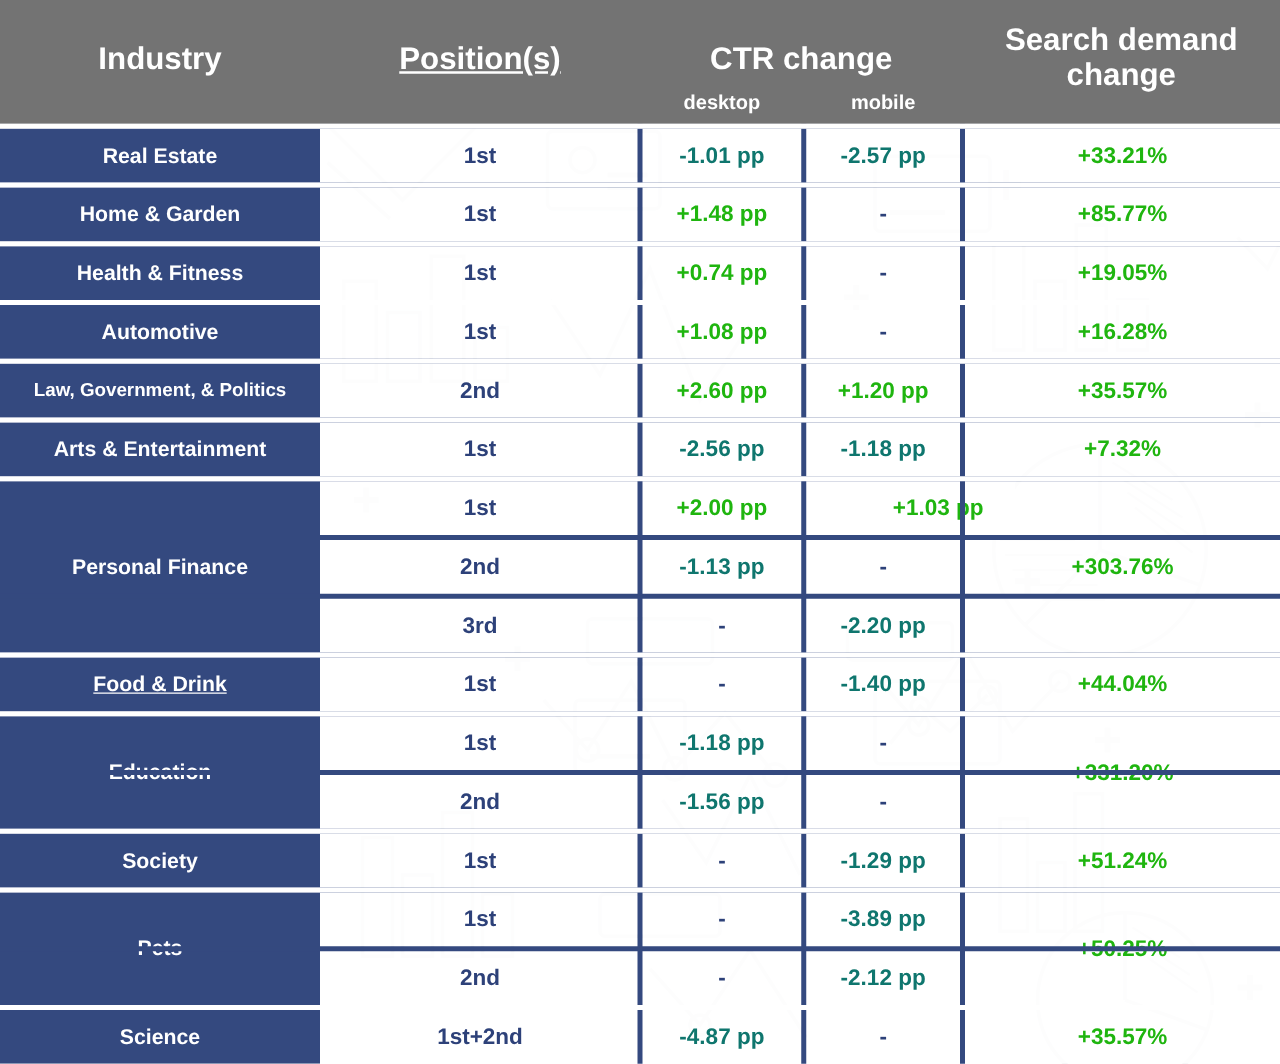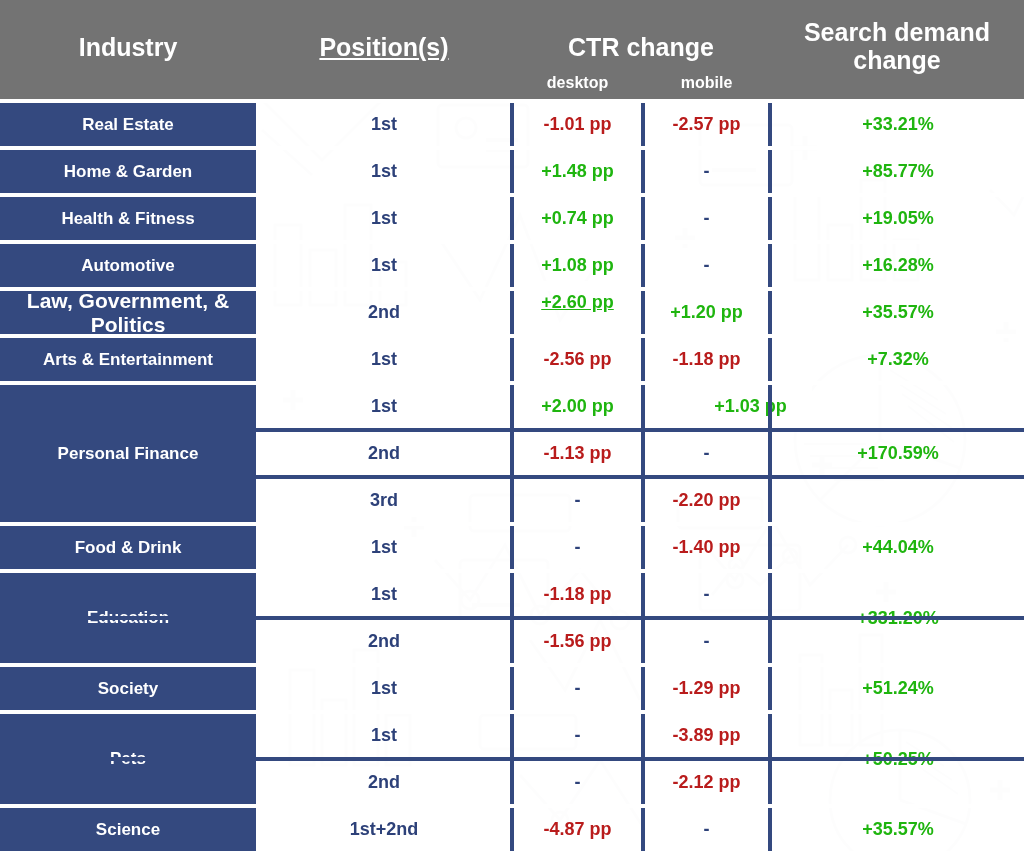--- a/index.html
+++ b/index.html
@@ -73,33 +73,33 @@
     text-align: center;
   }
   .cell-industry {
     background: #34497f;
     color: #ffffff;
     font-size: 17px;
     font-weight: bold;
     left: 0;
     width: 256px;
   }
-  .cell-industry.small { font-size: 21px; }
+  .cell-industry.small { font-size: 15px; }
   .cell-data {
     background: rgba(255,255,255,0.88);
     font-size: 18px;
     font-weight: bold;
   }
   .cell-position { left: 258px; width: 252px; color: #2d4179; }
   .cell-desktop  { left: 514px; width: 127px; }
   .cell-mobile   { left: 645px; width: 123px; }
   .cell-search   { left: 772px; width: 252px; }
 
   .pos  { color: #1fb50f; }
-  .neg  { color: #b91c1c; }
+  .neg  { color: #0f766e; }
   .dash { color: #2d4179; }
 
   
   .vrule {
     position: absolute;
     background: #34497f;
     z-index: 2;
   }
   .hrule {
     position: absolute;
@@ -264,51 +264,51 @@
     <div class="hrule" style="left: 0px; width: 1024px; top: 757px; height: 4px;"></div>
     <div class="hrule" style="left: 0px; width: 1024px; top: 804px; height: 4px;"></div>
     <div id="body-layer">
       <div class="cell cell-industry" style="top: 103px; height: 43px;">Real Estate</div>
       <div class="cell cell-industry" style="top: 150px; height: 43px;">Home &amp; Garden</div>
       <div class="cell cell-industry" style="top: 197px; height: 43px;">Health &amp; Fitness</div>
       <div class="cell cell-industry" style="top: 244px; height: 43px;">Automotive</div>
       <div class="cell cell-industry small" style="top: 291px; height: 43px;">Law, Government, &amp; Politics</div>
       <div class="cell cell-industry" style="top: 338px; height: 43px;">Arts &amp; Entertainment</div>
       <div class="cell cell-industry" style="top: 385px; height: 137px;">Personal Finance</div>
-      <div class="cell cell-industry" style="top: 526px; height: 43px;">Food &amp; Drink</div>
+      <div class="cell cell-industry" style="top: 526px; height: 43px; text-decoration: underline;">Food &amp; Drink</div>
       <div class="cell cell-industry" style="top: 573px; height: 90px;">Education</div>
       <div class="cell cell-industry" style="top: 667px; height: 43px;">Society</div>
       <div class="cell cell-industry" style="top: 714px; height: 90px;">Pets</div>
       <div class="cell cell-industry" style="top: 808px; height: 43px;">Science</div>
       <div class="cell cell-data cell-search pos" style="top: 103px; height: 43px;">+33.21%</div>
       <div class="cell cell-data cell-search pos" style="top: 150px; height: 43px;">+85.77%</div>
       <div class="cell cell-data cell-search pos" style="top: 197px; height: 43px;">+19.05%</div>
       <div class="cell cell-data cell-search pos" style="top: 244px; height: 43px;">+16.28%</div>
       <div class="cell cell-data cell-search pos" style="top: 291px; height: 43px;">+35.57%</div>
       <div class="cell cell-data cell-search pos" style="top: 338px; height: 43px;">+7.32%</div>
-      <div class="cell cell-data cell-search pos" style="top: 385px; height: 137px;">+170.59%</div>
+      <div class="cell cell-data cell-search pos" style="top: 385px; height: 137px;">+303.76%</div>
       <div class="cell cell-data cell-search pos" style="top: 526px; height: 43px;">+44.04%</div>
       <div class="cell cell-data cell-search pos" style="top: 573px; height: 90px;">+331.20%</div>
       <div class="cell cell-data cell-search pos" style="top: 667px; height: 43px;">+51.24%</div>
       <div class="cell cell-data cell-search pos" style="top: 714px; height: 90px;">+50.25%</div>
       <div class="cell cell-data cell-search pos" style="top: 808px; height: 43px;">+35.57%</div>
       <div class="cell cell-data cell-position" style="top: 103px; height: 43px;">1st</div>
       <div class="cell cell-data cell-desktop neg" style="top: 103px; height: 43px;">-1.01 pp</div>
       <div class="cell cell-data cell-mobile neg" style="top: 103px; height: 43px;">-2.57 pp</div>
       <div class="cell cell-data cell-position" style="top: 150px; height: 43px;">1st</div>
       <div class="cell cell-data cell-desktop pos" style="top: 150px; height: 43px;">+1.48 pp</div>
       <div class="cell cell-data cell-mobile dash" style="top: 150px; height: 43px;">-</div>
       <div class="cell cell-data cell-position" style="top: 197px; height: 43px;">1st</div>
       <div class="cell cell-data cell-desktop pos" style="top: 197px; height: 43px;">+0.74 pp</div>
       <div class="cell cell-data cell-mobile dash" style="top: 197px; height: 43px;">-</div>
       <div class="cell cell-data cell-position" style="top: 244px; height: 43px;">1st</div>
       <div class="cell cell-data cell-desktop pos" style="top: 244px; height: 43px;">+1.08 pp</div>
       <div class="cell cell-data cell-mobile dash" style="top: 244px; height: 43px;">-</div>
       <div class="cell cell-data cell-position" style="top: 291px; height: 43px;">2nd</div>
-      <div class="cell cell-data cell-desktop pos" style="top: 281px; height: 43px; text-decoration: underline;">+2.60 pp</div>
+      <div class="cell cell-data cell-desktop pos" style="top: 291px; height: 43px;">+2.60 pp</div>
       <div class="cell cell-data cell-mobile pos" style="top: 291px; height: 43px;">+1.20 pp</div>
       <div class="cell cell-data cell-position" style="top: 338px; height: 43px;">1st</div>
       <div class="cell cell-data cell-desktop neg" style="top: 338px; height: 43px;">-2.56 pp</div>
       <div class="cell cell-data cell-mobile neg" style="top: 338px; height: 43px;">-1.18 pp</div>
       <div class="cell cell-data cell-position" style="top: 385px; height: 43px;">1st</div>
       <div class="cell cell-data cell-desktop pos" style="top: 385px; height: 43px;">+2.00 pp</div>
       <div class="cell cell-data cell-mobile pos" style="top: 385px; height: 43px; margin-left: 44px;">+1.03 pp</div>
       <div class="cell cell-data cell-position" style="top: 432px; height: 43px;">2nd</div>
       <div class="cell cell-data cell-desktop neg" style="top: 432px; height: 43px;">-1.13 pp</div>
       <div class="cell cell-data cell-mobile dash" style="top: 432px; height: 43px;">-</div>

